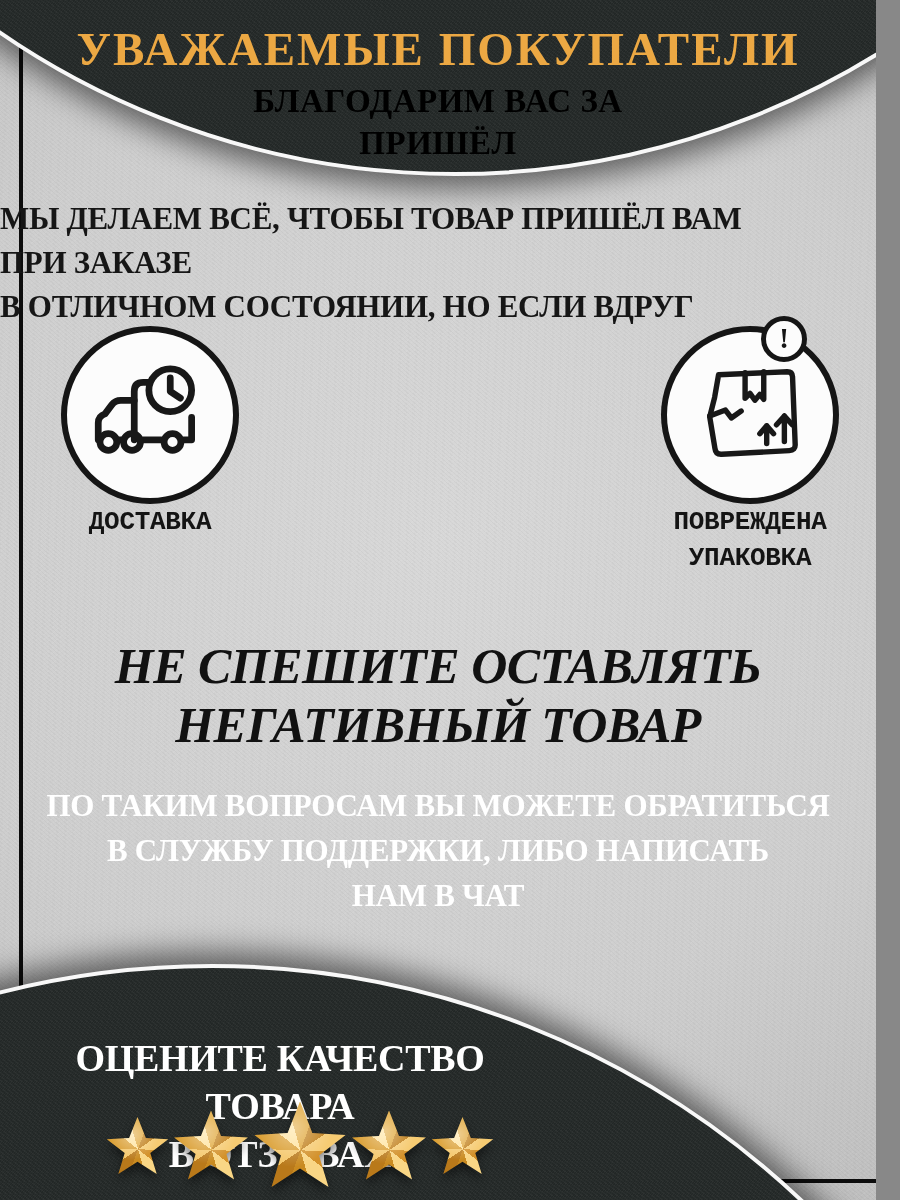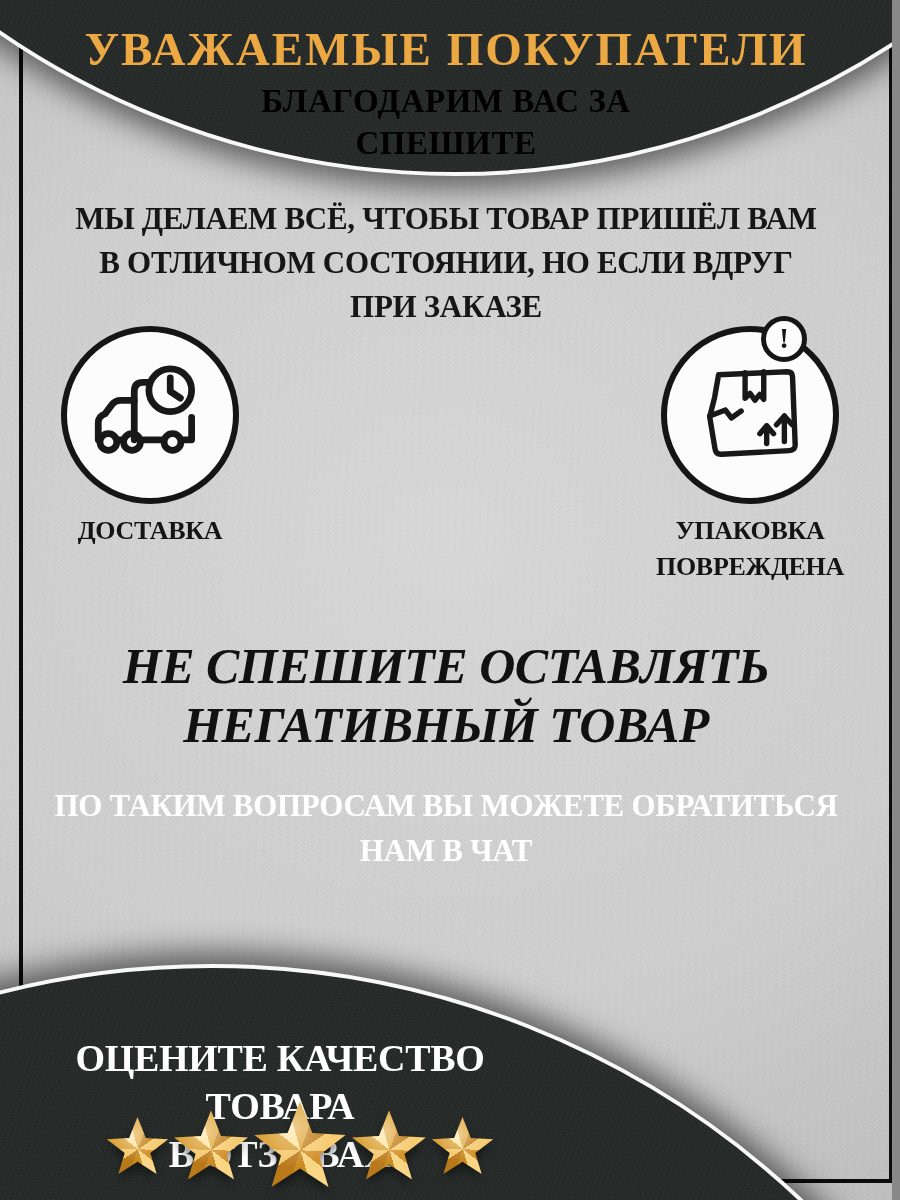--- a/index.html
+++ b/index.html
@@ -1,17 +1,17 @@
 <!DOCTYPE html>
 <html><head>
 <meta charset="utf-8">
 <style>
   html,body{margin:0;padding:0;background:#888;}
   .page{position:relative;width:876px;height:1200px;overflow:hidden;
-        font-family:"Liberation Serif","DejaVu Serif",serif;font-weight:700;padding-left:16px;}
+        font-family:"Liberation Serif","DejaVu Serif",serif;font-weight:700;}
   
   .panel-bg{position:absolute;inset:0;
     background:radial-gradient(120% 80% at 50% 45%, #d8d8d8 0%, #cecece 50%, #bdbdbd 85%, #adadad 100%);}
   .panel-bg::after{content:"";position:absolute;inset:0;
     background:repeating-linear-gradient(41deg, rgba(0,0,0,.03) 0 1px, transparent 1px 3px),
                repeating-linear-gradient(-37deg, rgba(255,255,255,.06) 0 1px, transparent 1px 4px);}
   
   .inner-frame{position:absolute;left:19px;top:20px;width:874px;height:1163px;
     border:4px solid #0c0c0c;box-sizing:border-box;}
   
@@ -23,29 +23,29 @@
     box-shadow:0 12px 30px rgba(0,0,0,.55);}
   .banner-bottom{left:-648px;top:964px;width:1712px;height:1712px;
     box-shadow:0 -12px 30px rgba(0,0,0,.55);}
   
   .header-title{position:absolute;left:0;right:0;top:22px;text-align:center;
     font-size:47px;color:#ECA843;letter-spacing:2px;z-index:5;}
   .header-sub{position:absolute;left:0;right:0;top:80px;text-align:center;
     font-size:33px;line-height:42px;color:#000000;z-index:5;letter-spacing:.5px;}
   .block-line{display:block;}
   
-  .intro{position:absolute;left:0;right:0;top:197px;text-align:center;
+  .intro{position:absolute;left:0;right:0;top:197px;text-align:left;
     font-size:31px;line-height:44px;color:#161616;z-index:4;letter-spacing:-.3px;}
   
   .issue{position:absolute;top:326px;width:280px;text-align:center;z-index:4;}
   .issue-1{left:10px}.issue-2{left:315px}.issue-3{left:610px}
   .icon-circle{width:166px;height:166px;border-radius:50%;background:#fcfcfc;
     border:6px solid #151515;margin:0 auto;display:flex;align-items:center;justify-content:center;position:relative;}
   .icon-circle svg{display:block;}
-  .issue-label{margin-top:9px;font-size:26px;line-height:36px;color:#141414;letter-spacing:-.3px;}
+  .issue-label{margin-top:0;font-size:26px;line-height:36px;color:#141414;letter-spacing:-.3px;font-family:Liberation Mono, monospace;}
   .badge{position:absolute;left:94px;top:-16px;width:36px;height:36px;border-radius:50%;
     background:#fcfcfc;border:5px solid #151515;font-size:29px;line-height:35px;
     text-align:center;color:#151515;}
   
   .warning{position:absolute;left:0;right:0;top:637px;text-align:center;
     font-size:50px;line-height:59px;color:#111;z-index:4;letter-spacing:-.5px;font-style:italic;}
   
   .support{position:absolute;left:0;right:0;top:783px;text-align:center;
     font-size:31px;line-height:45px;color:#ffffff;z-index:4;letter-spacing:-.3px;}
   
@@ -71,27 +71,27 @@
 
 <div class="page">
   <div class="panel-bg"></div>
   <div class="inner-frame"></div>
   <div class="banner banner-top"></div>
   <div class="banner banner-bottom"></div>
 
   <div class="header-title">УВАЖАЕМЫЕ ПОКУПАТЕЛИ</div>
   <div class="header-sub">
     <span class="block-line">БЛАГОДАРИМ ВАС ЗА</span>
-    <span class="block-line">СПЕШИТЕ</span>
+    <span class="block-line">ПРИШЁЛ</span>
   </div>
 
   <div class="intro">
     <span class="block-line">МЫ ДЕЛАЕМ ВСЁ, ЧТОБЫ ТОВАР ПРИШЁЛ ВАМ</span>
+    <span class="block-line">ПРИ ЗАКАЗЕ</span>
     <span class="block-line">В ОТЛИЧНОМ СОСТОЯНИИ, НО ЕСЛИ ВДРУГ</span>
-    <span class="block-line">ПРИ ЗАКАЗЕ</span>
   </div>
 
   <div class="issue issue-1">
     <div class="icon-circle">
       <svg width="126" height="108" viewBox="0 0 112 96" fill="none" stroke="#181818" stroke-width="6" stroke-linecap="round" stroke-linejoin="round">
         <circle cx="74" cy="26" r="19"></circle>
         <path d="M74 15 V27 L83 33"></path>
         <path d="M42 70 V27 Q42 19 50 19 H55"></path>
         <path d="M10 70 V55 Q10 49 16 47 L22 39 Q25 35 30 35 H42"></path>
         <path d="M27 70 H32 M50 70 H66 M86 70 H93 M93 70 V50"></path>
@@ -111,32 +111,33 @@
       <svg width="128" height="110" viewBox="0 0 130 112" fill="none" stroke="#181818" stroke-width="5.5" stroke-linecap="round" stroke-linejoin="round">
         <path d="M33 15 L103 12 Q108 12 108.3 17 L111 86 Q111.3 92 105 92.3 L36 96 Q30 96.3 29.3 90 L24 58 L29 38 Z"></path>
         <path d="M60 13 V39 L65 34 L70 41 L75 35 L79 40 V12"></path>
         <path d="M24 57 L40 51 L46 59 L56 52"></path>
         <path d="M82 85 V67 M82 67 L75 75 M82 67 L89 75"></path>
         <path d="M100 83 V57 M100 57 L92 66 M100 57 L108 66"></path>
       </svg>
       <div class="badge">!</div>
     </div>
     <div class="issue-label">
+      <span class="block-line">ПОВРЕЖДЕНА</span>
       <span class="block-line">УПАКОВКА</span>
-      <span class="block-line">ПОВРЕЖДЕНА</span>
     </div>
   </div>
 
   <div class="warning">
     <span class="block-line">НЕ СПЕШИТЕ ОСТАВЛЯТЬ</span>
     <span class="block-line">НЕГАТИВНЫЙ ТОВАР</span>
   </div>
 
   <div class="support">
     <span class="block-line">ПО ТАКИМ ВОПРОСАМ ВЫ МОЖЕТЕ ОБРАТИТЬСЯ</span>
+    <span class="block-line">В СЛУЖБУ ПОДДЕРЖКИ, ЛИБО НАПИСАТЬ</span>
     <span class="block-line">НАМ В ЧАТ</span>
   </div>
 
   <div class="footer-text">
     <span class="block-line">ОЦЕНИТЕ КАЧЕСТВО ТОВАРА</span>
     <span class="block-line">В ОТЗЫВАХ</span>
   </div>
   <div class="star-row">
       <span class="star-wrap">
         <span class="star star-sm"></span>

